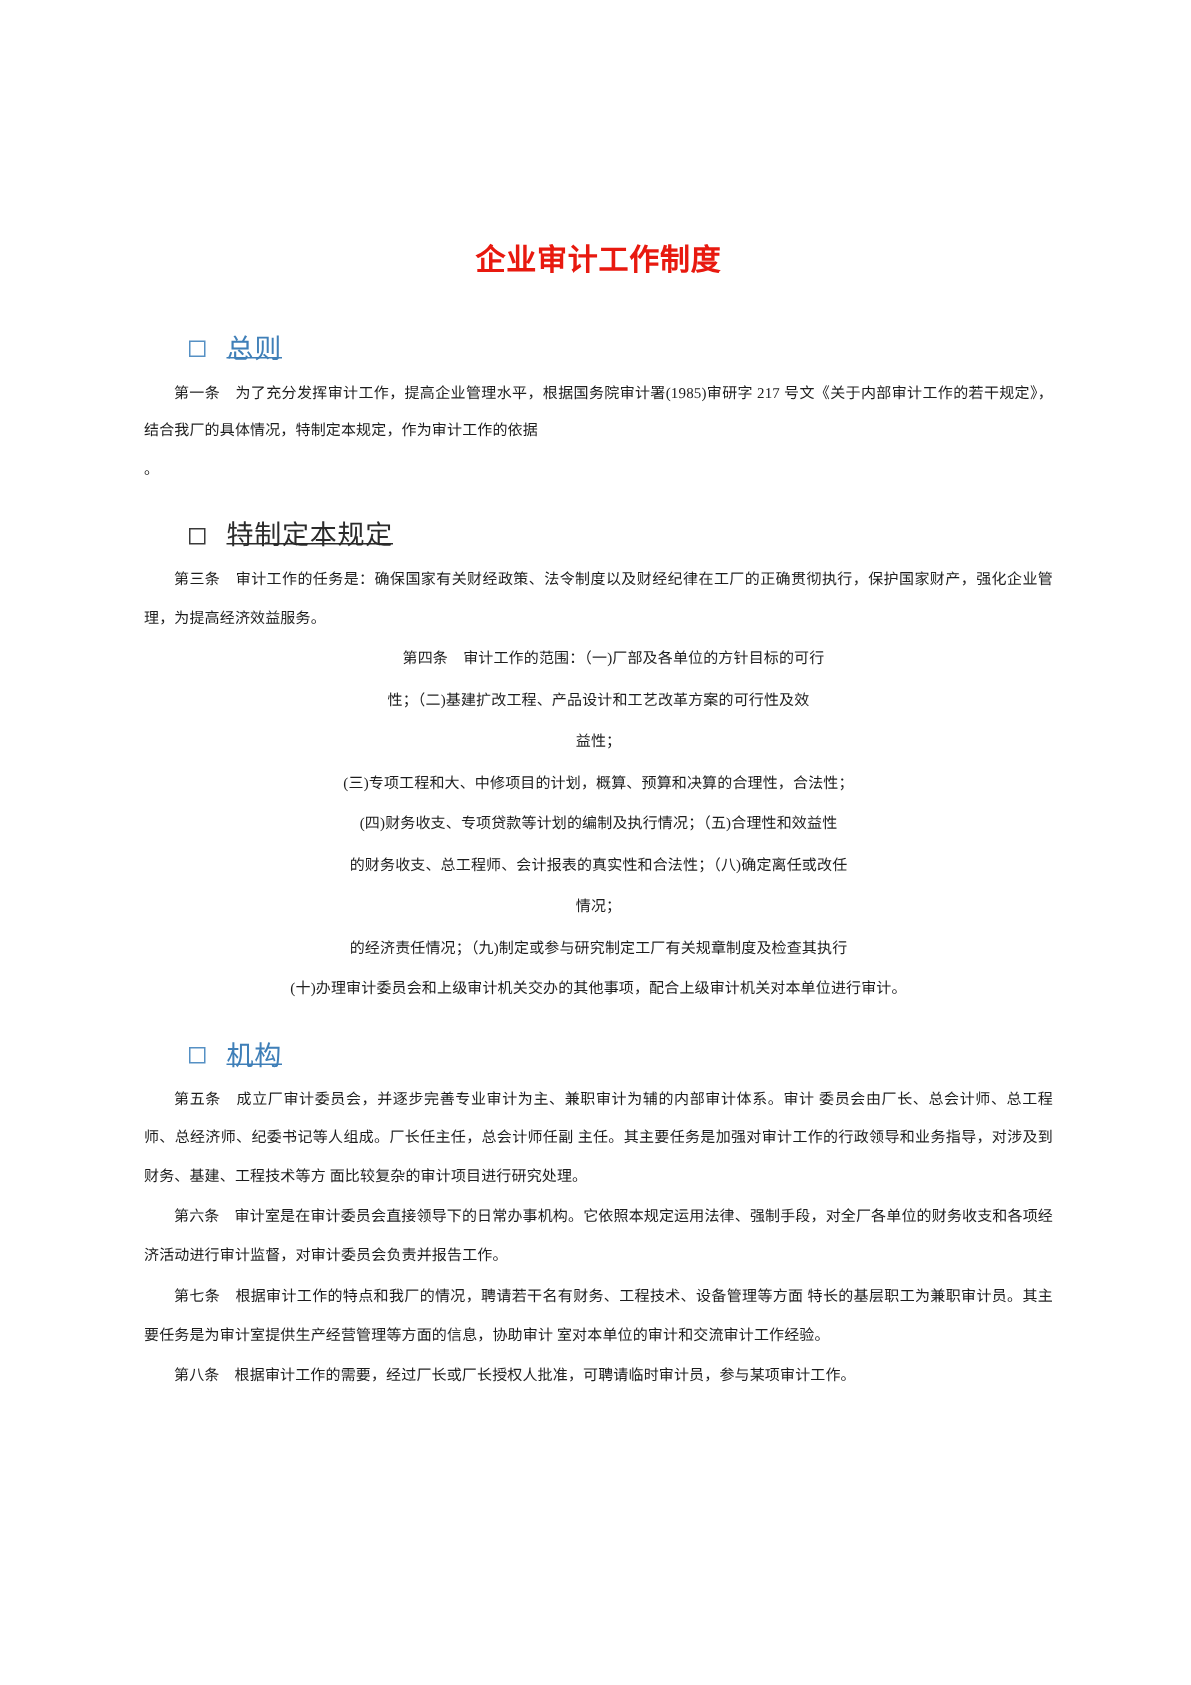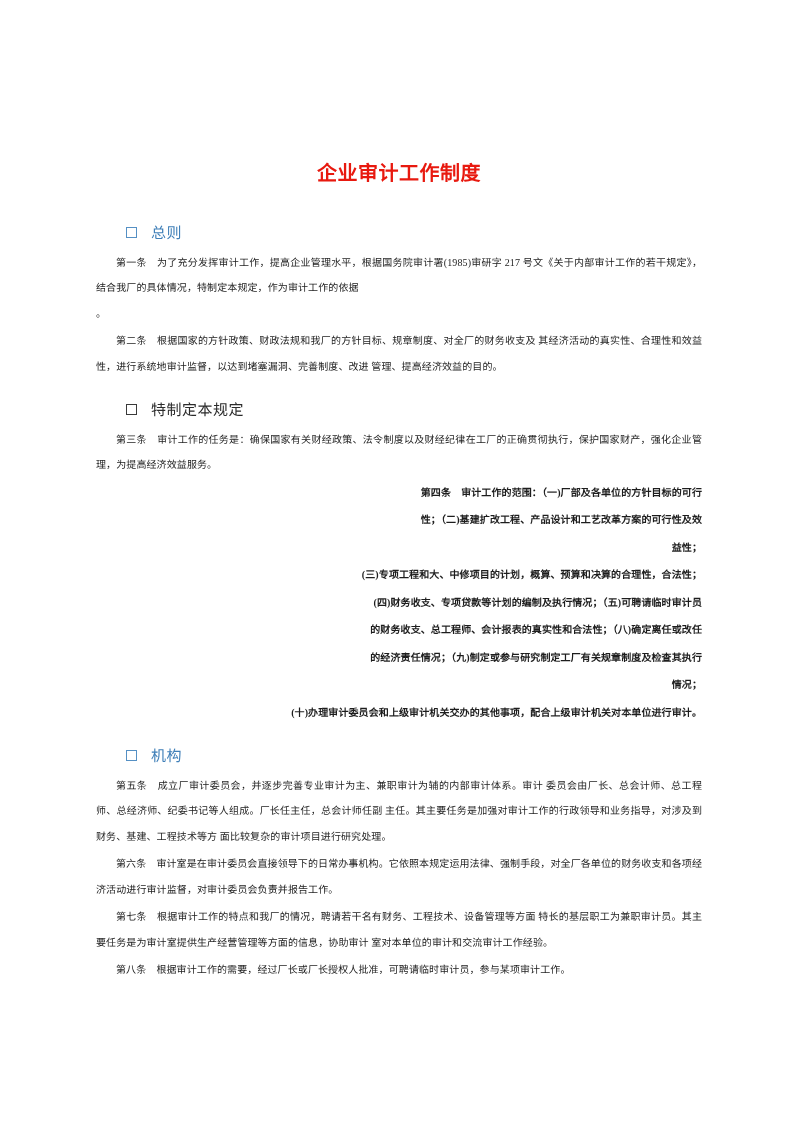--- a/index.html
+++ b/index.html
@@ -33,25 +33,26 @@
     font-family: "DejaVu Sans", "Liberation Sans", sans-serif;
     font-weight: bold;
     font-size: 20px;
     line-height: 26px;
     letter-spacing: 0.5px;
     margin: 0 0 34px 0;
   }
   .section-heading {
     display: block;
     color: #3f7fb8;
-    font-size: 15px;
+    font-size: 18px;
     line-height: 22px;
     margin: 18px 0 6px 0;
     padding-left: 30px;
     font-family: "Liberation Serif", "DejaVu Serif", serif;
+    text-decoration: underline;
   }
   .section-heading.dark {
     color: #2b2b2b;
   }
   .section-heading .bullet {
     display: inline-block;
     width: 11px;
     height: 11px;
     border: 1.3px solid #5590c4;
     margin-right: 14px;
@@ -73,58 +74,56 @@
     line-height: 25.5px;
     text-align: justify;
     text-justify: inter-ideograph;
     color: #1d1d1d;
     letter-spacing: 0.1px;
   }
   p.para.indent {
     text-indent: 2em;
   }
   p.para.nowrap-line {
-    text-align: right;
-    font-weight: bold;
+    text-align: center;
   }
   p.para.tiny {
     margin-top: -2px;
   }
 </style>
 </head>
 <body>
 
 <div class="page">
 
   <div class="doc-body">
 
     <h1 class="doc-title">企业审计工作制度</h1>
 
     <div class="section">
       <div class="section-heading">
         <span class="bullet"></span><span class="htext">总则</span>
       </div>
       <p class="para indent">第一条　为了充分发挥审计工作，提高企业管理水平，根据国务院审计署(1985)审研字 217 号文《关于内部审计工作的若干规定》，结合我厂的具体情况，特制定本规定，作为审计工作的依据</p>
       <p class="para tiny">。</p>
-      <p class="para indent">第二条　根据国家的方针政策、财政法规和我厂的方针目标、规章制度、对全厂的财务收支及 其经济活动的真实性、合理性和效益性，进行系统地审计监督，以达到堵塞漏洞、完善制度、改进 管理、提高经济效益的目的。</p>
     </div>
 
     <div class="section">
       <div class="section-heading dark">
         <span class="bullet"></span><span class="htext">特制定本规定</span>
       </div>
       <p class="para indent">第三条　审计工作的任务是：确保国家有关财经政策、法令制度以及财经纪律在工厂的正确贯彻执行，保护国家财产，强化企业管理，为提高经济效益服务。</p>
       <p class="para indent nowrap-line">第四条　审计工作的范围：（一)厂部及各单位的方针目标的可行</p>
       <p class="para nowrap-line">性；（二)基建扩改工程、产品设计和工艺改革方案的可行性及效</p>
       <p class="para nowrap-line">益性；</p>
       <p class="para nowrap-line">(三)专项工程和大、中修项目的计划，概算、预算和决算的合理性，合法性；</p>
-      <p class="para nowrap-line">(四)财务收支、专项贷款等计划的编制及执行情况；（五)可聘请临时审计员</p>
+      <p class="para nowrap-line">(四)财务收支、专项贷款等计划的编制及执行情况；（五)合理性和效益性</p>
       <p class="para nowrap-line">的财务收支、总工程师、会计报表的真实性和合法性；（八)确定离任或改任</p>
+      <p class="para nowrap-line">情况；</p>
       <p class="para nowrap-line">的经济责任情况；（九)制定或参与研究制定工厂有关规章制度及检查其执行</p>
-      <p class="para nowrap-line">情况；</p>
       <p class="para nowrap-line">(十)办理审计委员会和上级审计机关交办的其他事项，配合上级审计机关对本单位进行审计。</p>
     </div>
 
     <div class="section">
       <div class="section-heading">
         <span class="bullet"></span><span class="htext">机构</span>
       </div>
       <p class="para indent">第五条　成立厂审计委员会，并逐步完善专业审计为主、兼职审计为辅的内部审计体系。审计 委员会由厂长、总会计师、总工程师、总经济师、纪委书记等人组成。厂长任主任，总会计师任副 主任。其主要任务是加强对审计工作的行政领导和业务指导，对涉及到财务、基建、工程技术等方 面比较复杂的审计项目进行研究处理。</p>
       <p class="para indent">第六条　审计室是在审计委员会直接领导下的日常办事机构。它依照本规定运用法律、强制手段，对全厂各单位的财务收支和各项经济活动进行审计监督，对审计委员会负责并报告工作。</p>
       <p class="para indent">第七条　根据审计工作的特点和我厂的情况，聘请若干名有财务、工程技术、设备管理等方面 特长的基层职工为兼职审计员。其主要任务是为审计室提供生产经营管理等方面的信息，协助审计 室对本单位的审计和交流审计工作经验。</p>

